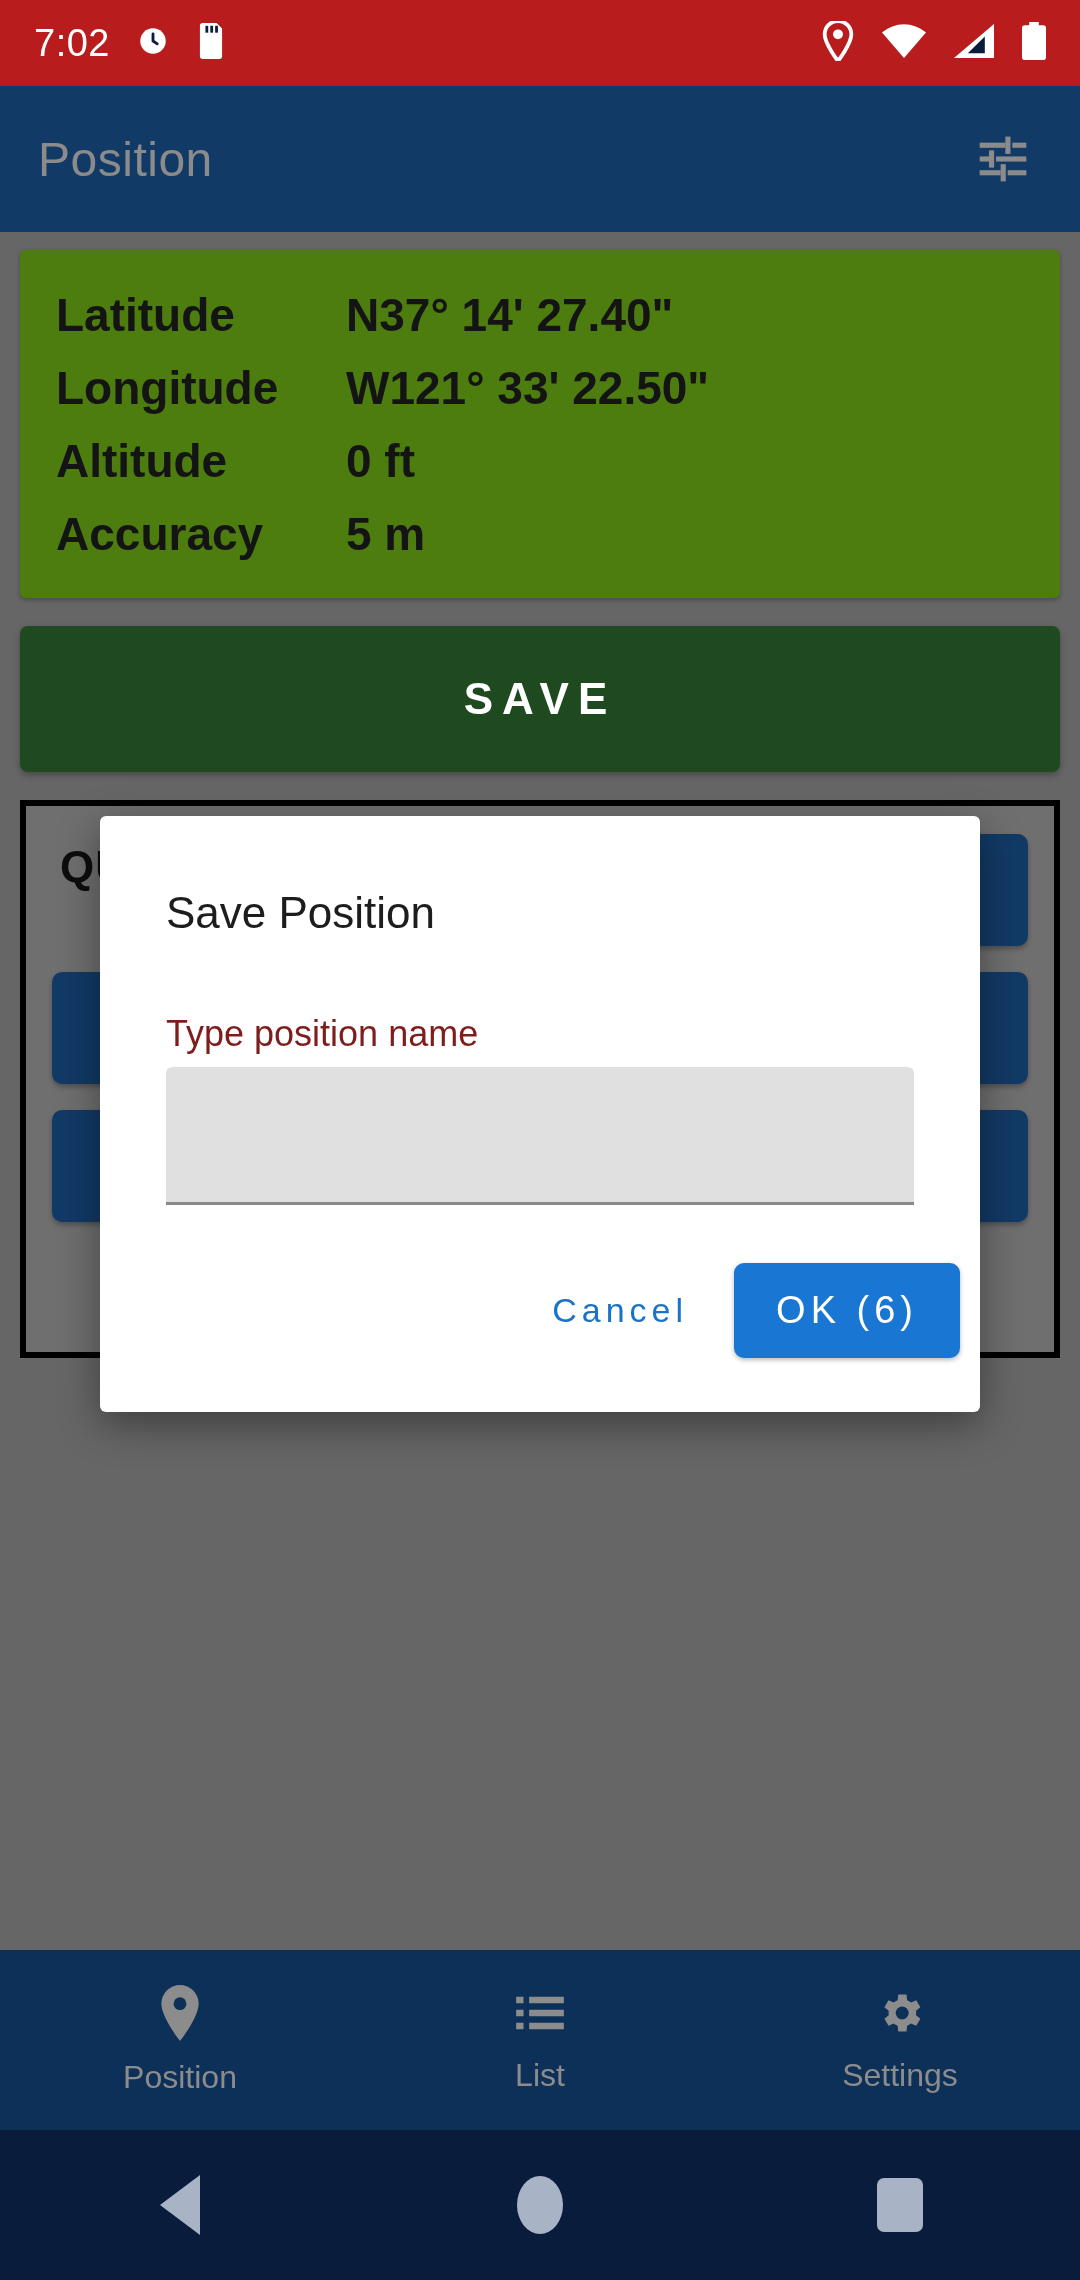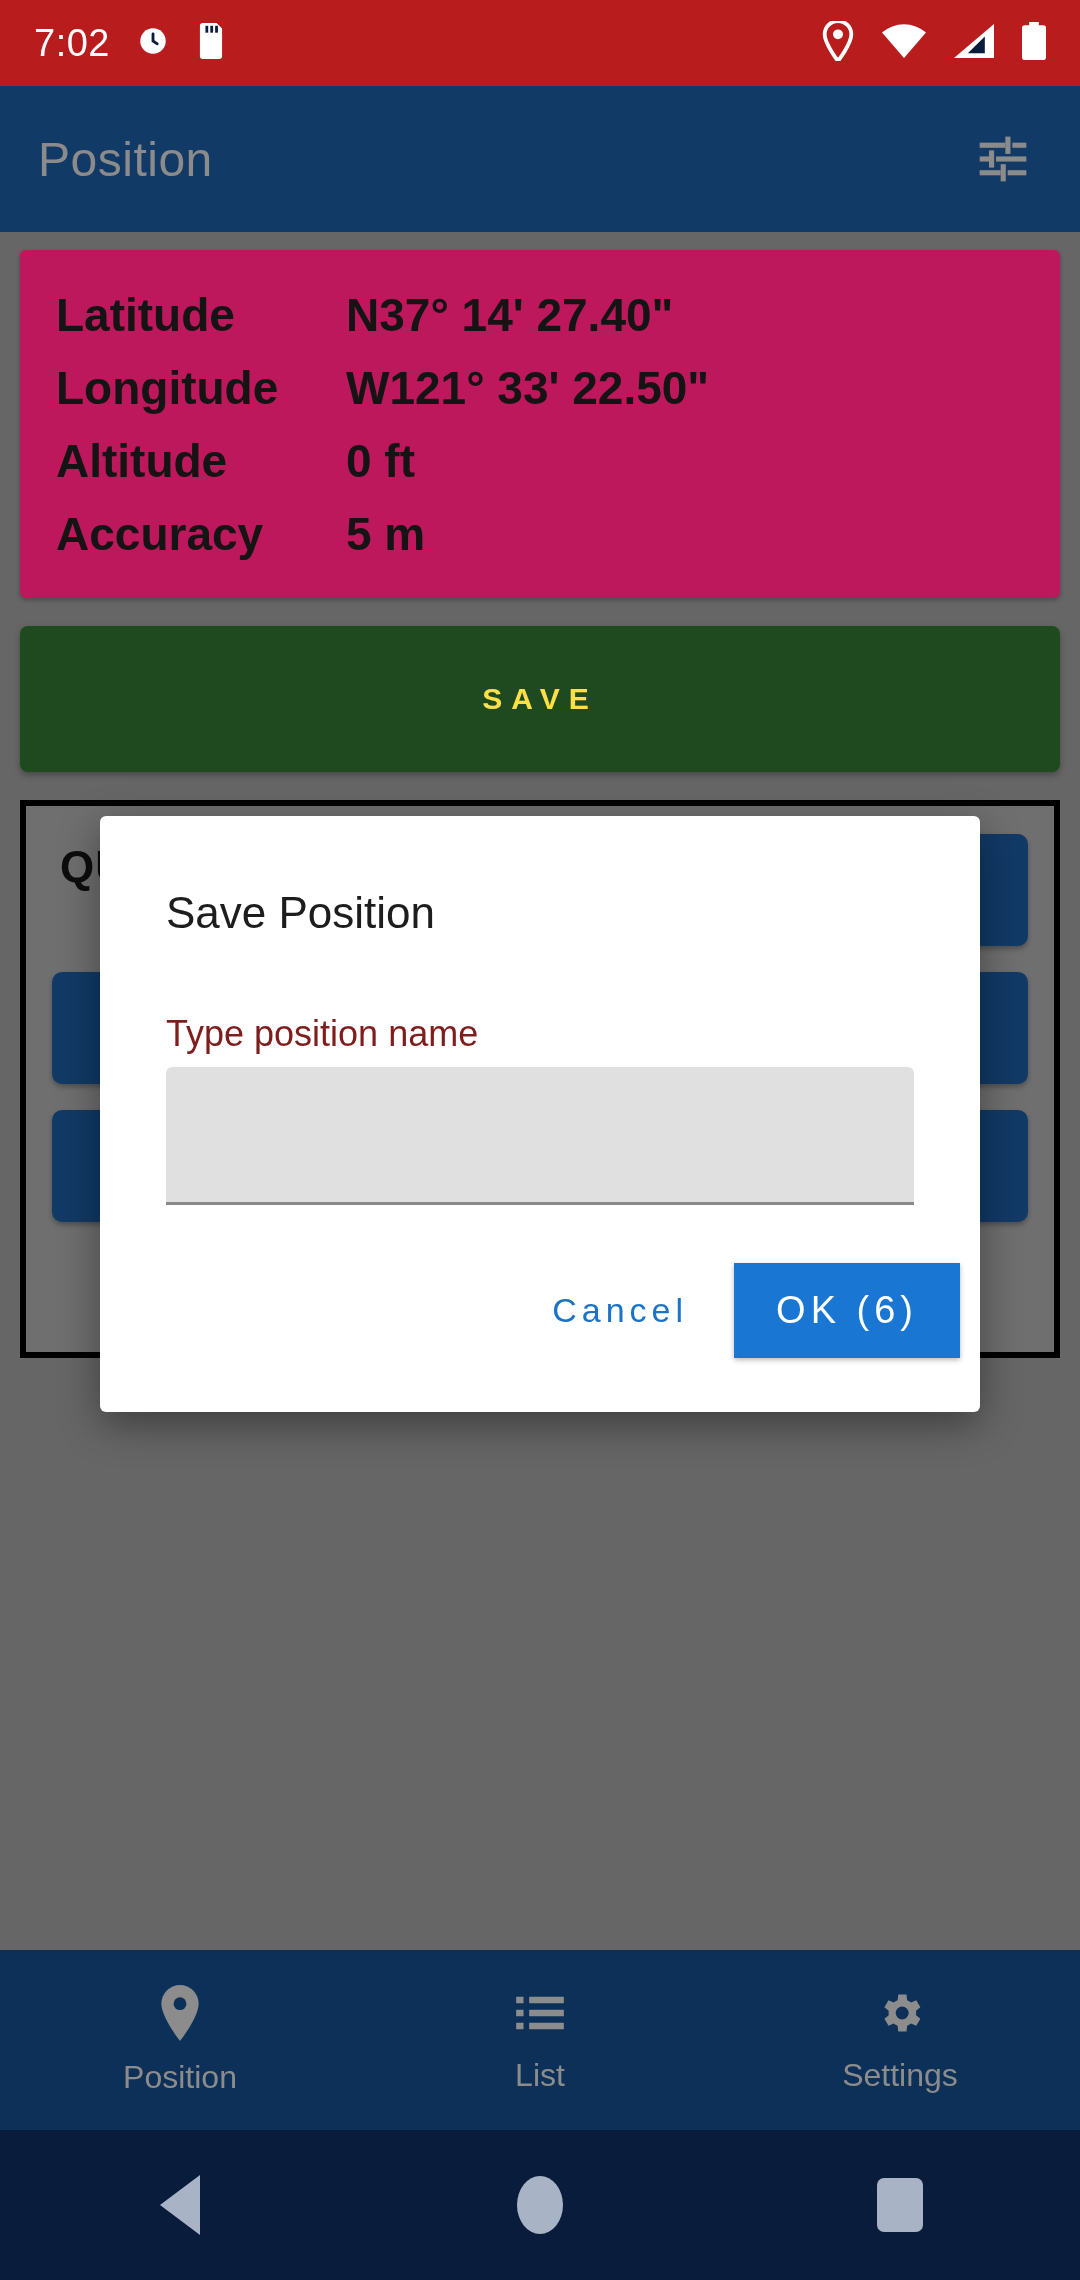--- a/index.html
+++ b/index.html
@@ -34,32 +34,32 @@
     display: flex; align-items: center; justify-content: center; }
 
   
   .page-body {
     position: absolute; top: 232px; left: 0; width: 1080px; height: 1718px;
     background: #666666;
   }
 
   .info-card {
     position: absolute; left: 20px; top: 18px; width: 1040px; height: 348px;
-    background: #be185d; border-radius: 6px;
+    background: #4d7c0f; border-radius: 6px;
     box-shadow: 0 2px 5px rgba(0,0,0,0.28);
   }
   .info-row { display: flex; align-items: baseline; padding: 0 36px; height: 73px; }
   .info-row:first-child { margin-top: 38px; }
   .info-label { width: 290px; font-size: 46px; font-weight: bold; color: #141414; }
   .info-value { font-size: 46px; font-weight: bold; color: #141414; }
 
   .save-btn {
     position: absolute; left: 20px; top: 394px; width: 1040px; height: 146px;
     background: #1f4a20; border-radius: 8px; border: none;
-    color: #fde047; font-size: 30px; font-weight: bold; letter-spacing: 9px;
+    color: #ffffff; font-size: 44px; font-weight: bold; letter-spacing: 9px;
     font-family: "Liberation Sans", sans-serif;
     display: flex; align-items: center; justify-content: center;
     box-shadow: 0 3px 6px rgba(0,0,0,0.3);
   }
 
   .quick-card {
     position: absolute; left: 20px; top: 568px; width: 1040px; height: 558px;
     border: 6px solid #000000; background: #6f6f6f;
   }
   .quick-title {
@@ -125,21 +125,21 @@
     margin-top: auto; display: flex; align-items: center;
     justify-content: flex-end; gap: 20px; padding: 0 20px 54px 0;
   }
   .btn-cancel {
     background: transparent; border: none; color: #1a73c8;
     font-size: 34px; letter-spacing: 5px; padding: 18px 26px;
     font-family: "Liberation Sans", sans-serif; font-weight: 500;
   }
   .btn-ok {
     background: #1976d2; border: none; color: #ffffff;
-    font-size: 38px; letter-spacing: 5px; border-radius: 0;
+    font-size: 38px; letter-spacing: 5px; border-radius: 10px;
     padding: 26px 42px; font-family: "Liberation Sans", sans-serif;
     font-weight: 500; box-shadow: 0 2px 5px rgba(0,0,0,0.28);
   }
 </style>
 </head>
 <body>
 
 <div id="app">
 
   <div class="status-bar">

